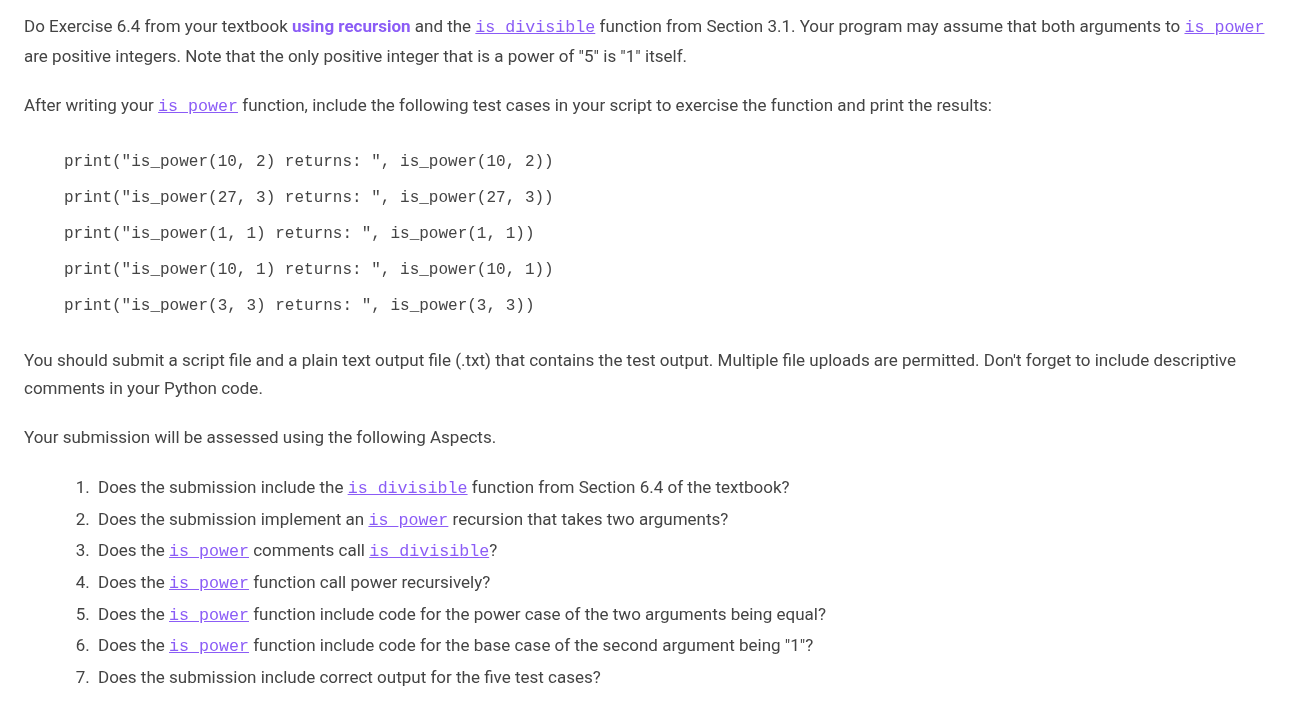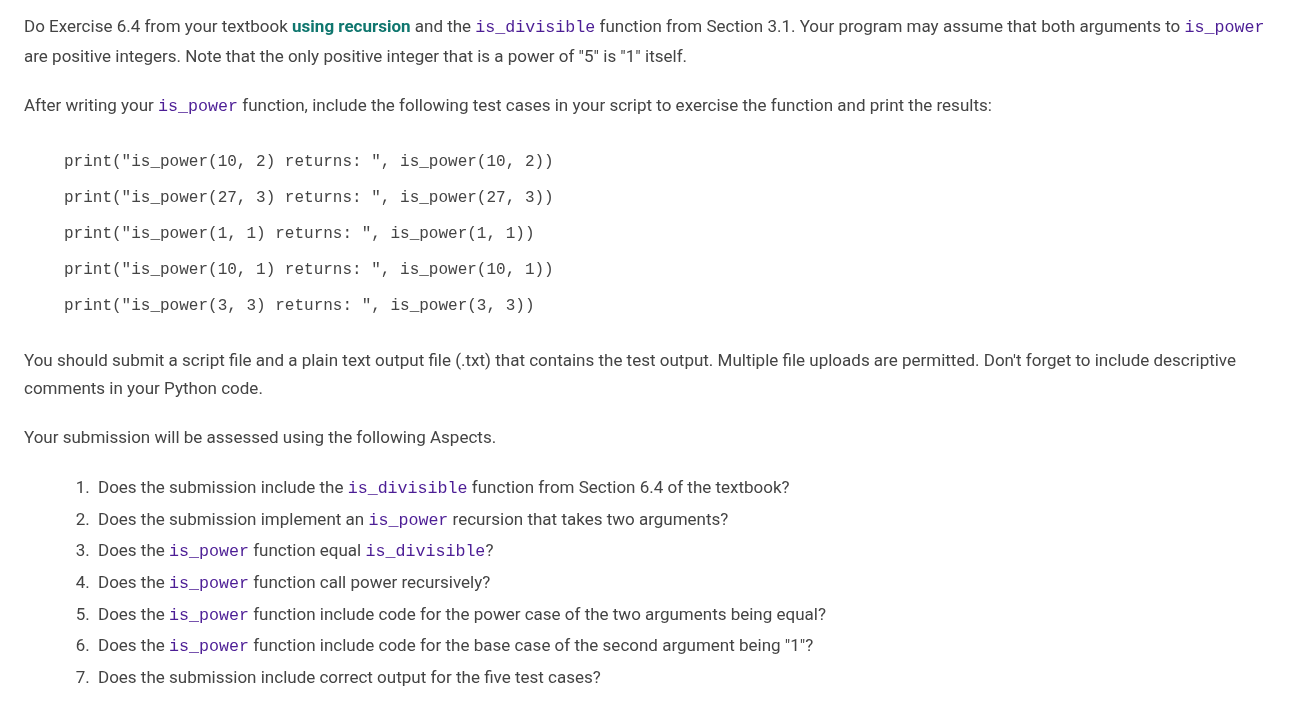--- a/index.html
+++ b/index.html
@@ -14,26 +14,27 @@
     color: #444;
     background: #fff;
     padding: 12px 24px 24px 24px;
     width: 1316px;
   }
   p {
     margin-bottom: 20px;
   }
   strong {
     font-weight: 700;
-    color: #0f766e;
+    color: #8b5cf6;
   }
   code, .mono {
     font-family: "Courier New", Courier, monospace;
     font-size: 0.98em;
-    color: #4c1d95;
+    color: #8b5cf6;
+    text-decoration: underline;
   }
   .code-block {
     margin: 22px 0 22px 40px;
   }
   .code-block .line {
     font-family: "Courier New", Courier, monospace;
     font-size: 16px;
     line-height: 2.25;
     color: #444;
     white-space: pre;
@@ -71,21 +72,21 @@
 <p>Your submission will be assessed using the following Aspects.</p>
 
 <ol>
   <li>
     <span>Does the submission include the </span><code>is_divisible</code><span> function from Section 6.4 of the textbook?</span>
   </li>
   <li>
     <span>Does the submission implement an </span><code>is_power</code><span> recursion that takes two arguments?</span>
   </li>
   <li>
-    <span>Does the </span><code>is_power</code><span> function equal </span><code>is_divisible</code><span>?</span>
+    <span>Does the </span><code>is_power</code><span> comments call </span><code>is_divisible</code><span>?</span>
   </li>
   <li>
     <span>Does the </span><code>is_power</code><span> function call power recursively?</span>
   </li>
   <li>
     <span>Does the </span><code>is_power</code><span> function include code for the power case of the two arguments being equal?</span>
   </li>
   <li>
     <span>Does the </span><code>is_power</code><span> function include code for the base case of the second argument being "1"?</span>
   </li>

